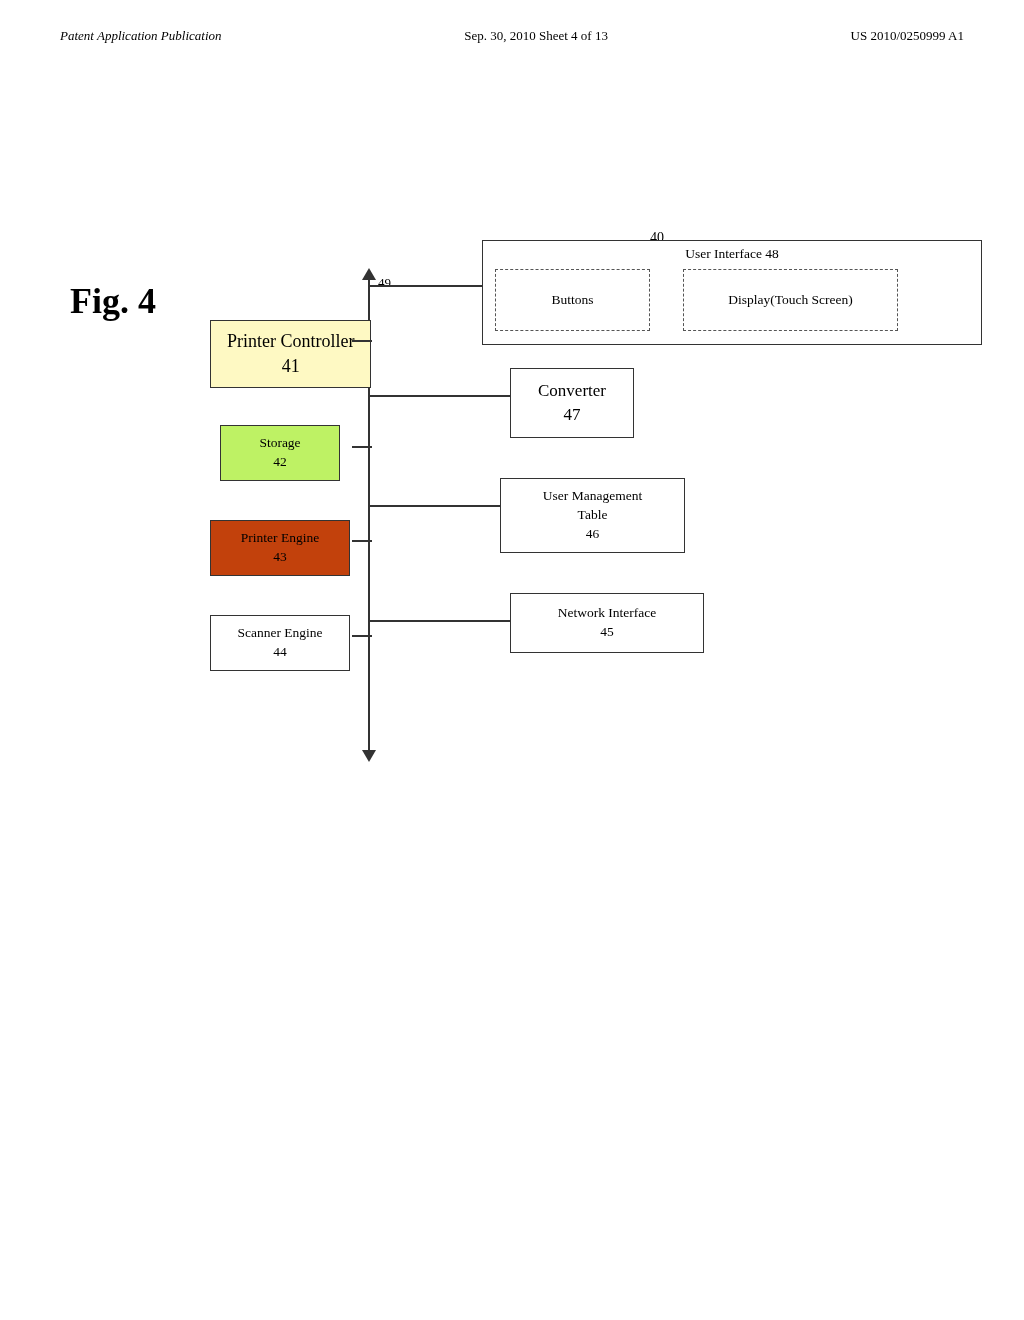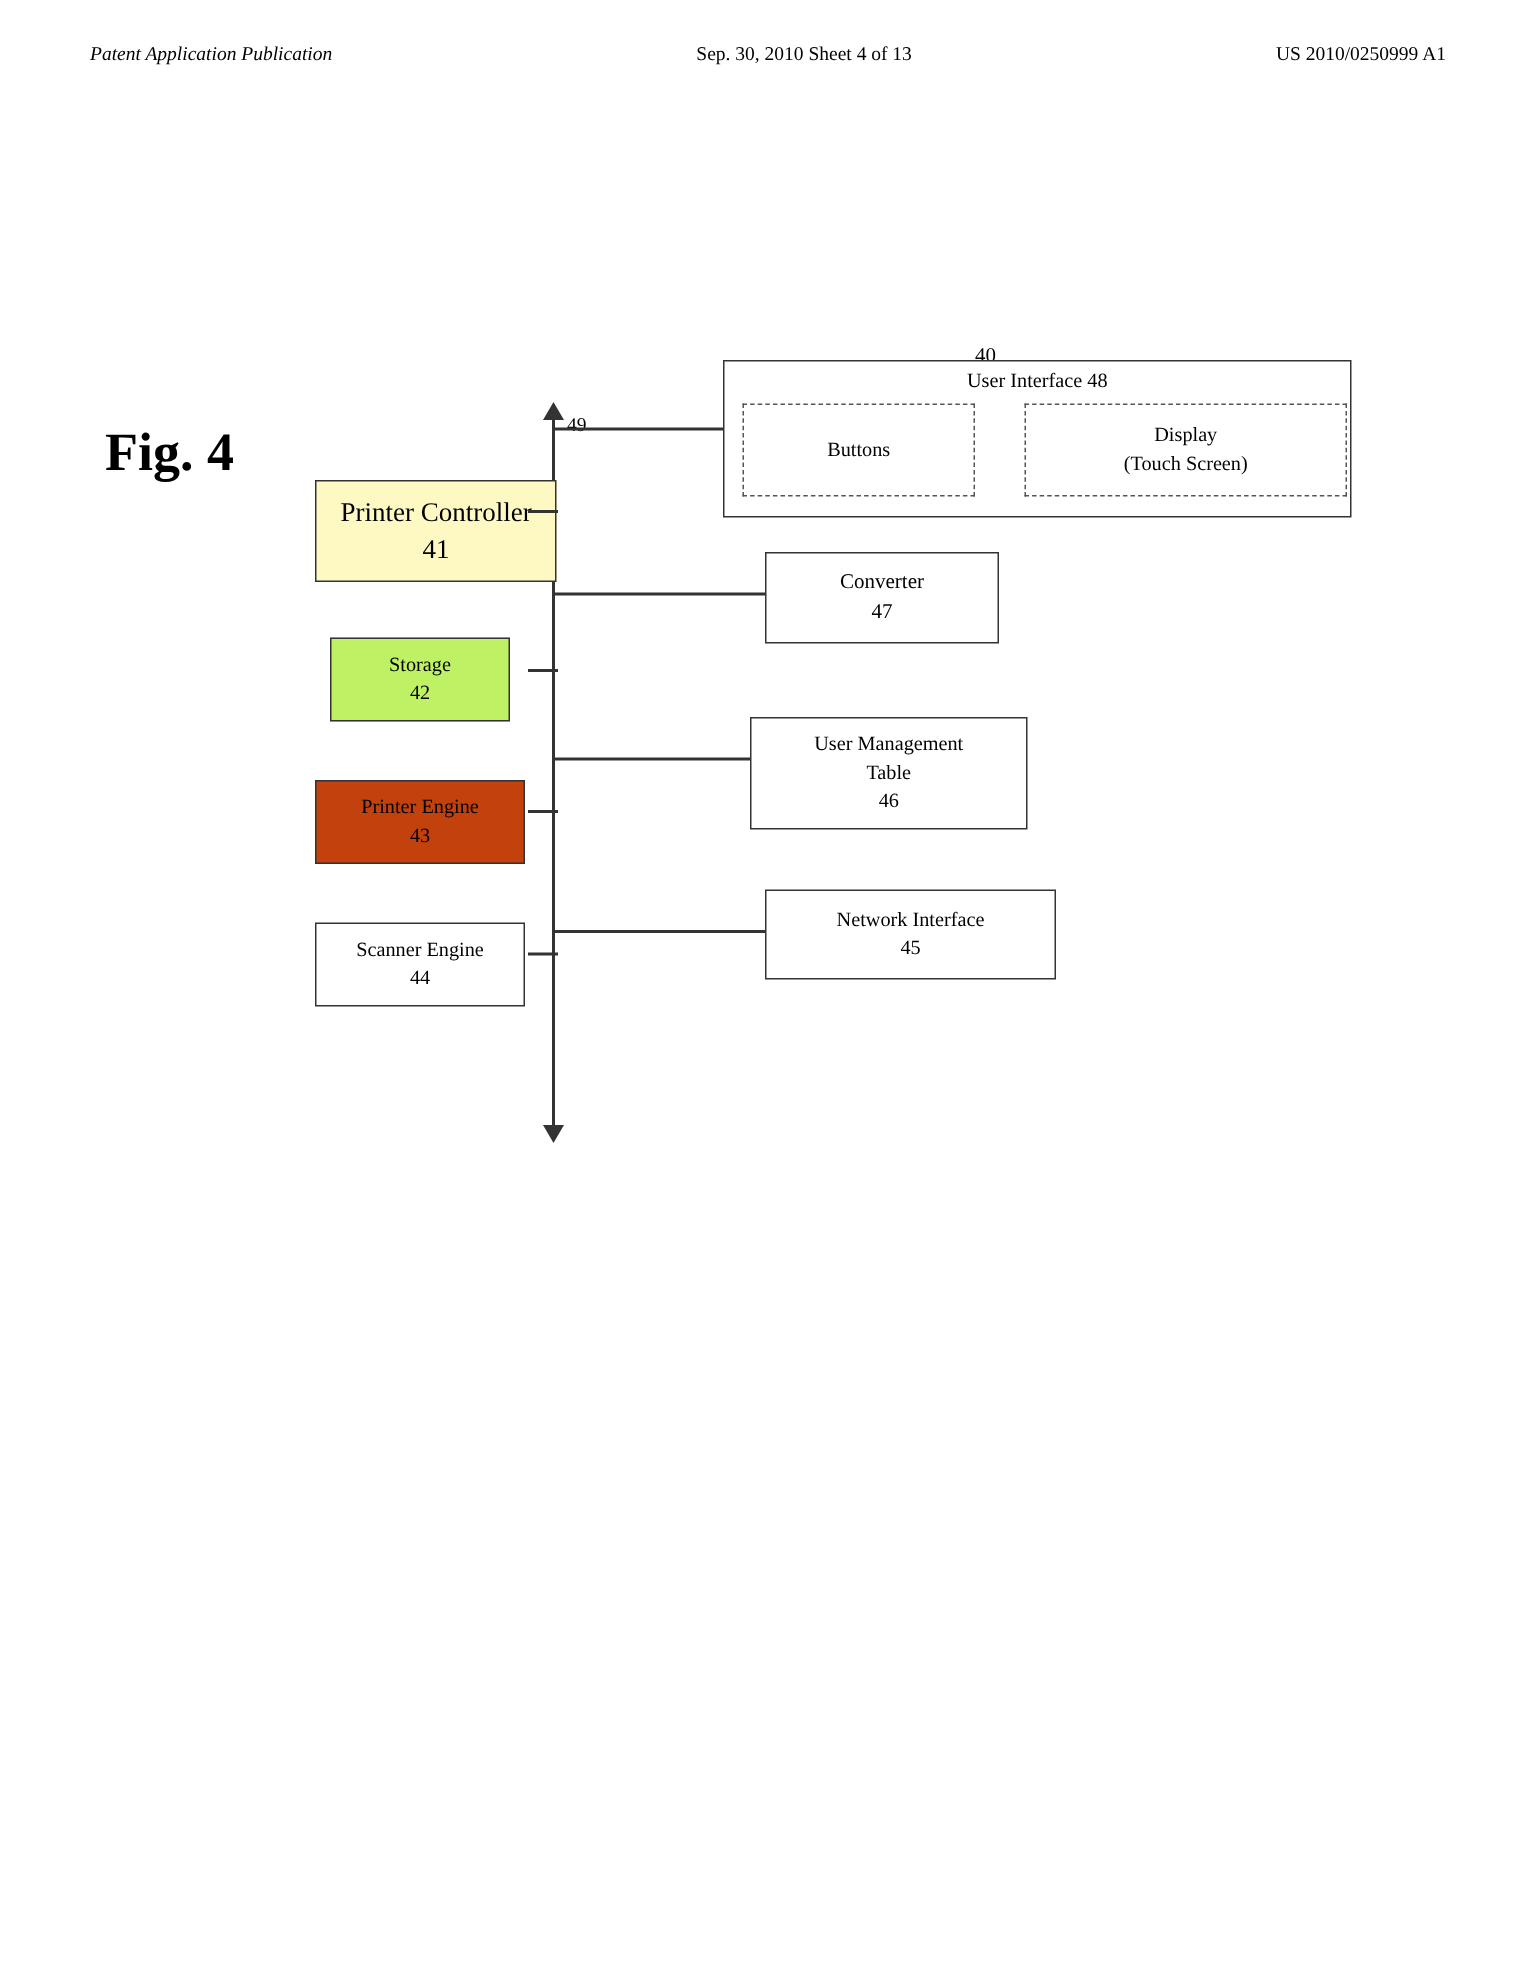--- a/index.html
+++ b/index.html
@@ -157,34 +157,34 @@
   <div style="position:absolute; top:415px; left:292px; width:20px; height:1.5px; background:#333;"></div>
 
   <div style="position:absolute; top:65px; left:310px; width:112px; height:1.5px; background:#333;"></div>
 
   <div style="position:absolute; top:175px; left:310px; width:155px; height:1.5px; background:#333;"></div>
 
   <div style="position:absolute; top:285px; left:310px; width:145px; height:1.5px; background:#333;"></div>
 
   <div style="position:absolute; top:400px; left:310px; width:155px; height:1.5px; background:#333;"></div>
 
-  <div style="position:absolute; top:20px; left:422px; width:419px; height:105px; border:1.5px solid #333; background:#fff;">
+  <div style="position:absolute; top:20px; left:422px; width:500px; height:105px; border:1.5px solid #333; background:#fff;">
     <div style="text-align:center; font-size:13.5px; padding-top:5px;">User Interface 48</div>
 
     <div style="position:absolute; top:28px; left:12px; width:155px; height:62px; border:1.5px dashed #555; display:flex; align-items:center; justify-content:center; font-size:13.5px;">
       <span>Buttons</span>
     </div>
 
-    <div style="position:absolute; top:28px; left:200px; width:215px; height:62px; border:1.5px dashed #555; display:flex; flex-direction:column; align-items:center; justify-content:center; font-size:13.5px; line-height:1.4;">
+    <div style="position:absolute; top:28px; left:200px; width:215px; height:62px; border:1.5px dashed #555; display:flex; flex-direction:row; align-items:center; justify-content:center; font-size:13.5px; line-height:1.4;">
       <span>Display</span>
       <span>(Touch Screen)</span>
     </div>
   </div>
 
-  <div style="position:absolute; top:148px; left:450px; width:156px; border:1.5px solid #333; padding:10px 16px; text-align:center; font-size:14px; line-height:1.4; background:#fff;">
+  <div style="position:absolute; top:148px; left:450px; width:124px; border:1.5px solid #333; padding:10px 16px; text-align:center; font-size:17px; line-height:1.4; background:#fff;">
     <span>Converter<br>47</span>
   </div>
 
   <div style="position:absolute; top:258px; left:440px; width:185px; border:1.5px solid #333; padding:8px 16px; text-align:center; font-size:13.5px; line-height:1.4; background:#fff;">
     <span>User Management<br>Table<br>46</span>
   </div>
 
   <div style="position:absolute; top:373px; left:450px; width:194px; border:1.5px solid #333; padding:10px 16px; text-align:center; font-size:13.5px; line-height:1.4; background:#fff;">
     <span>Network Interface<br>45</span>
   </div>

